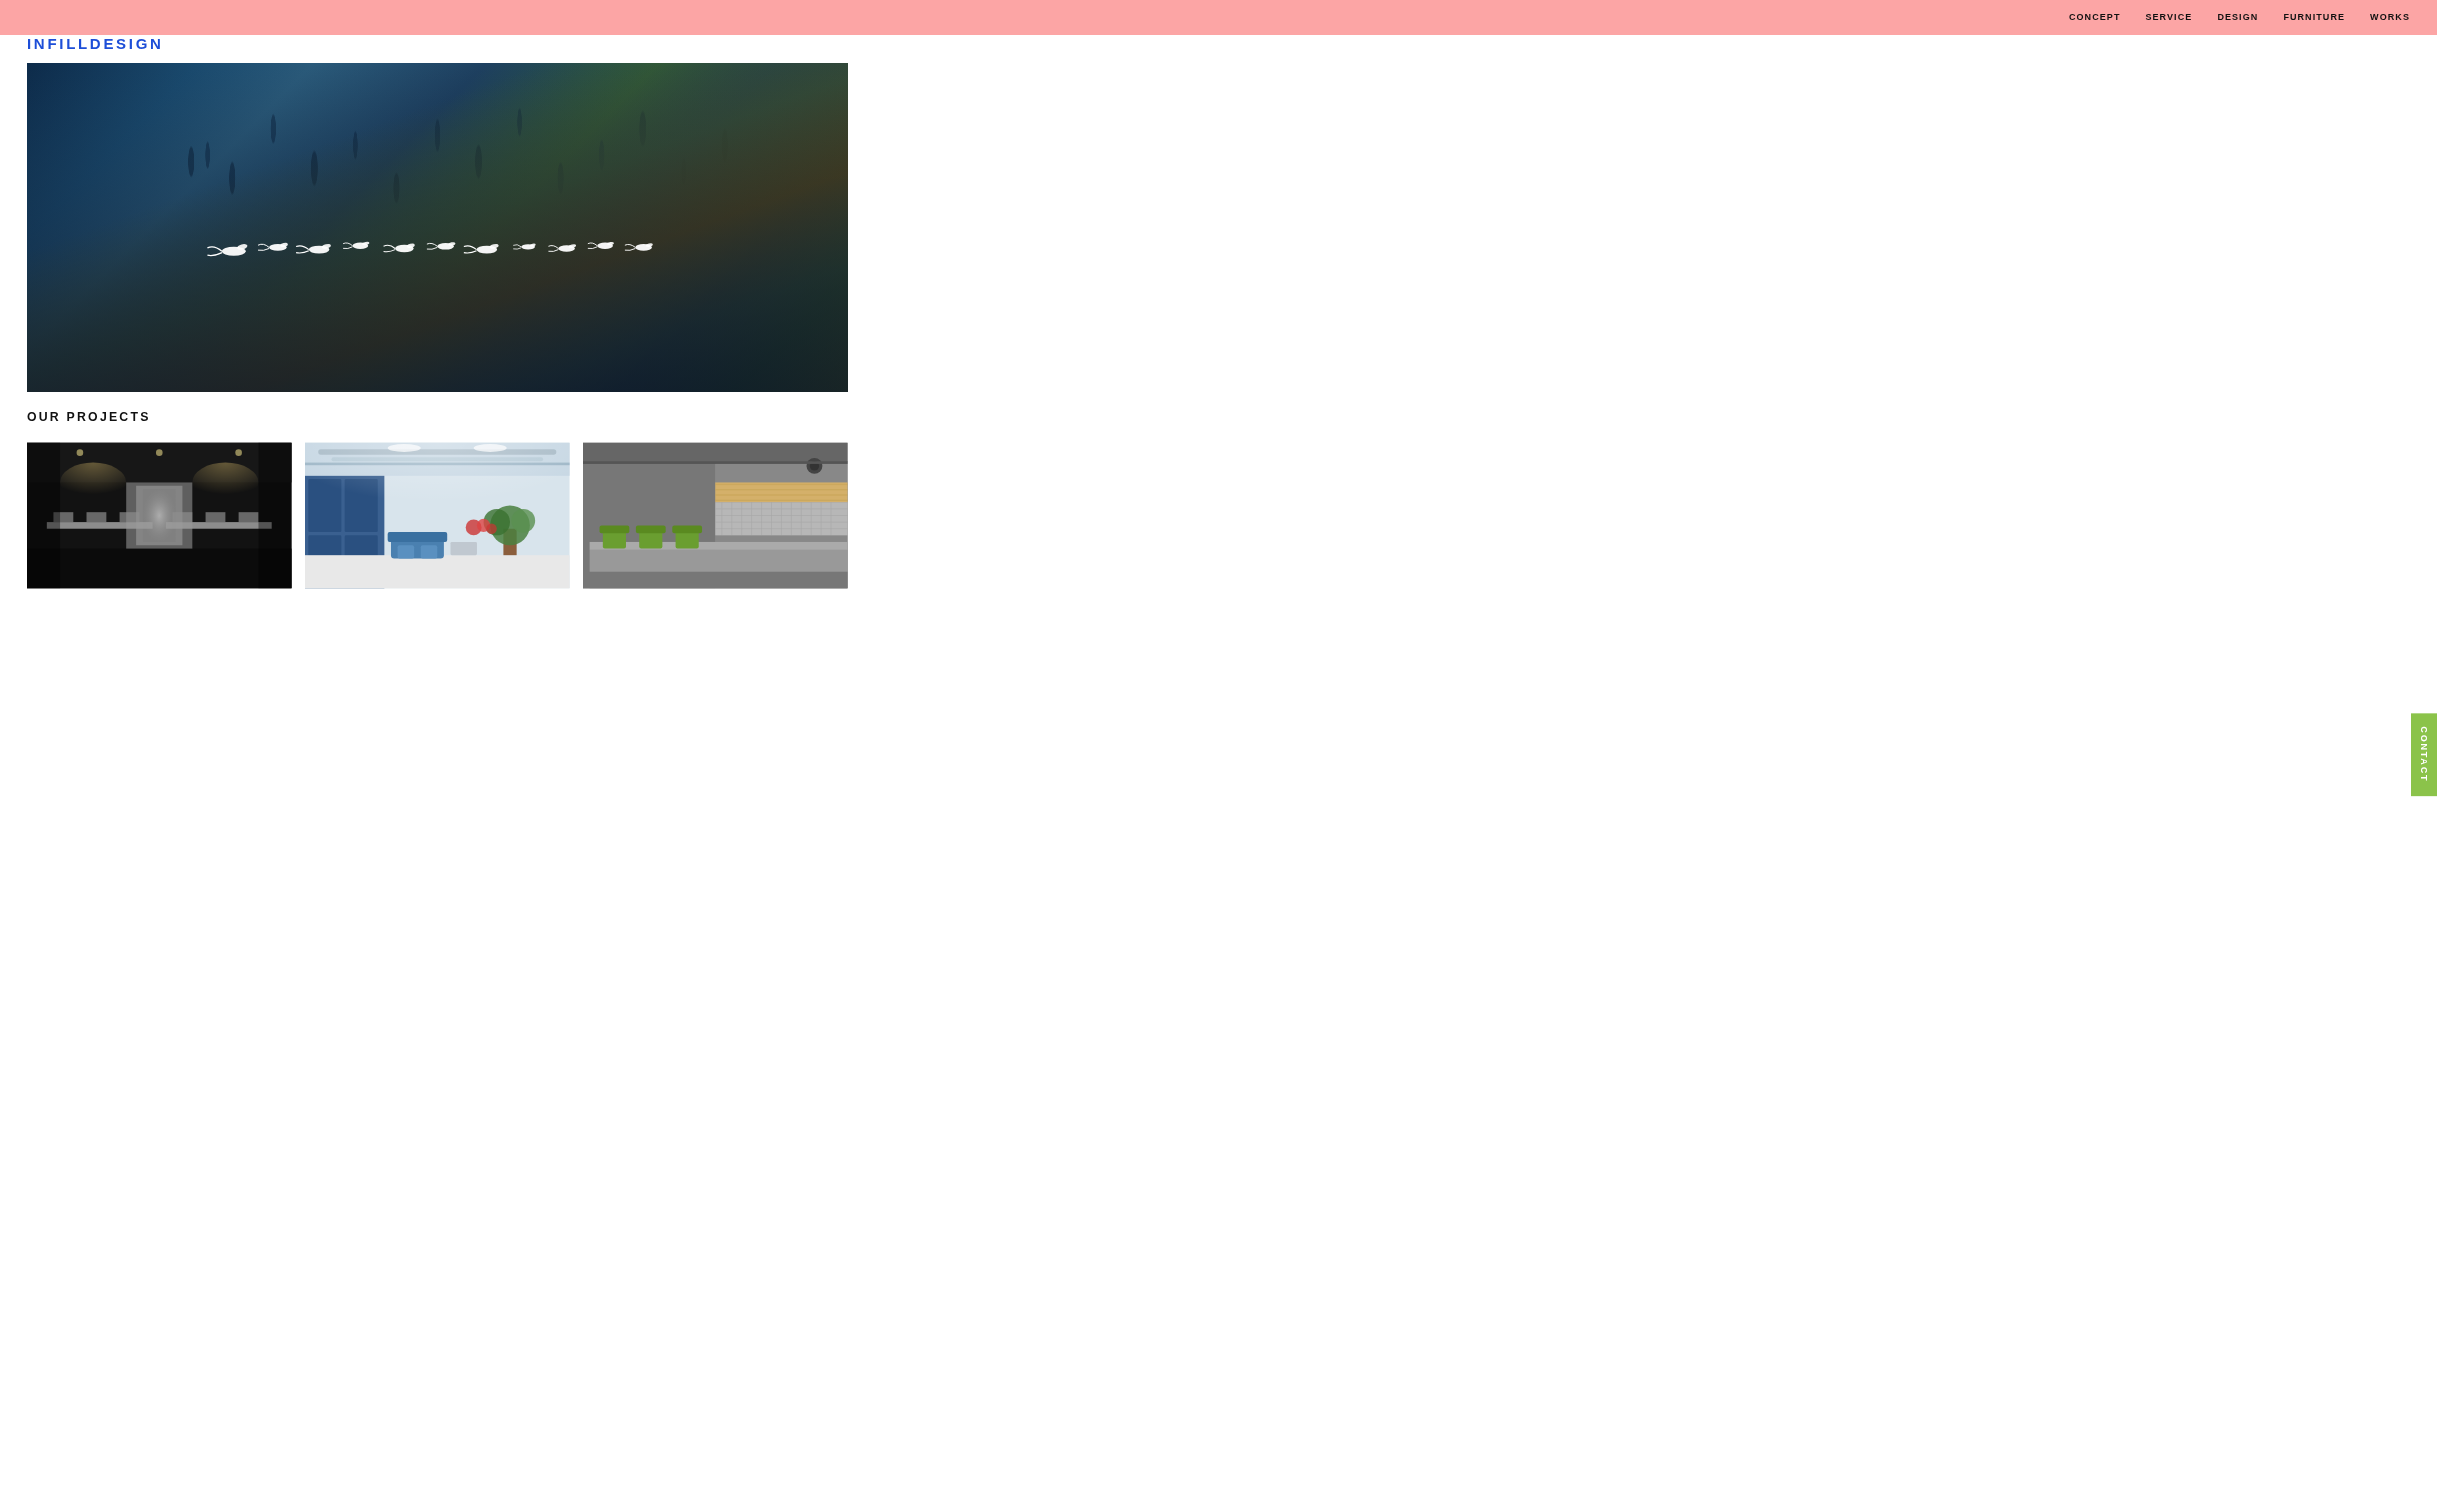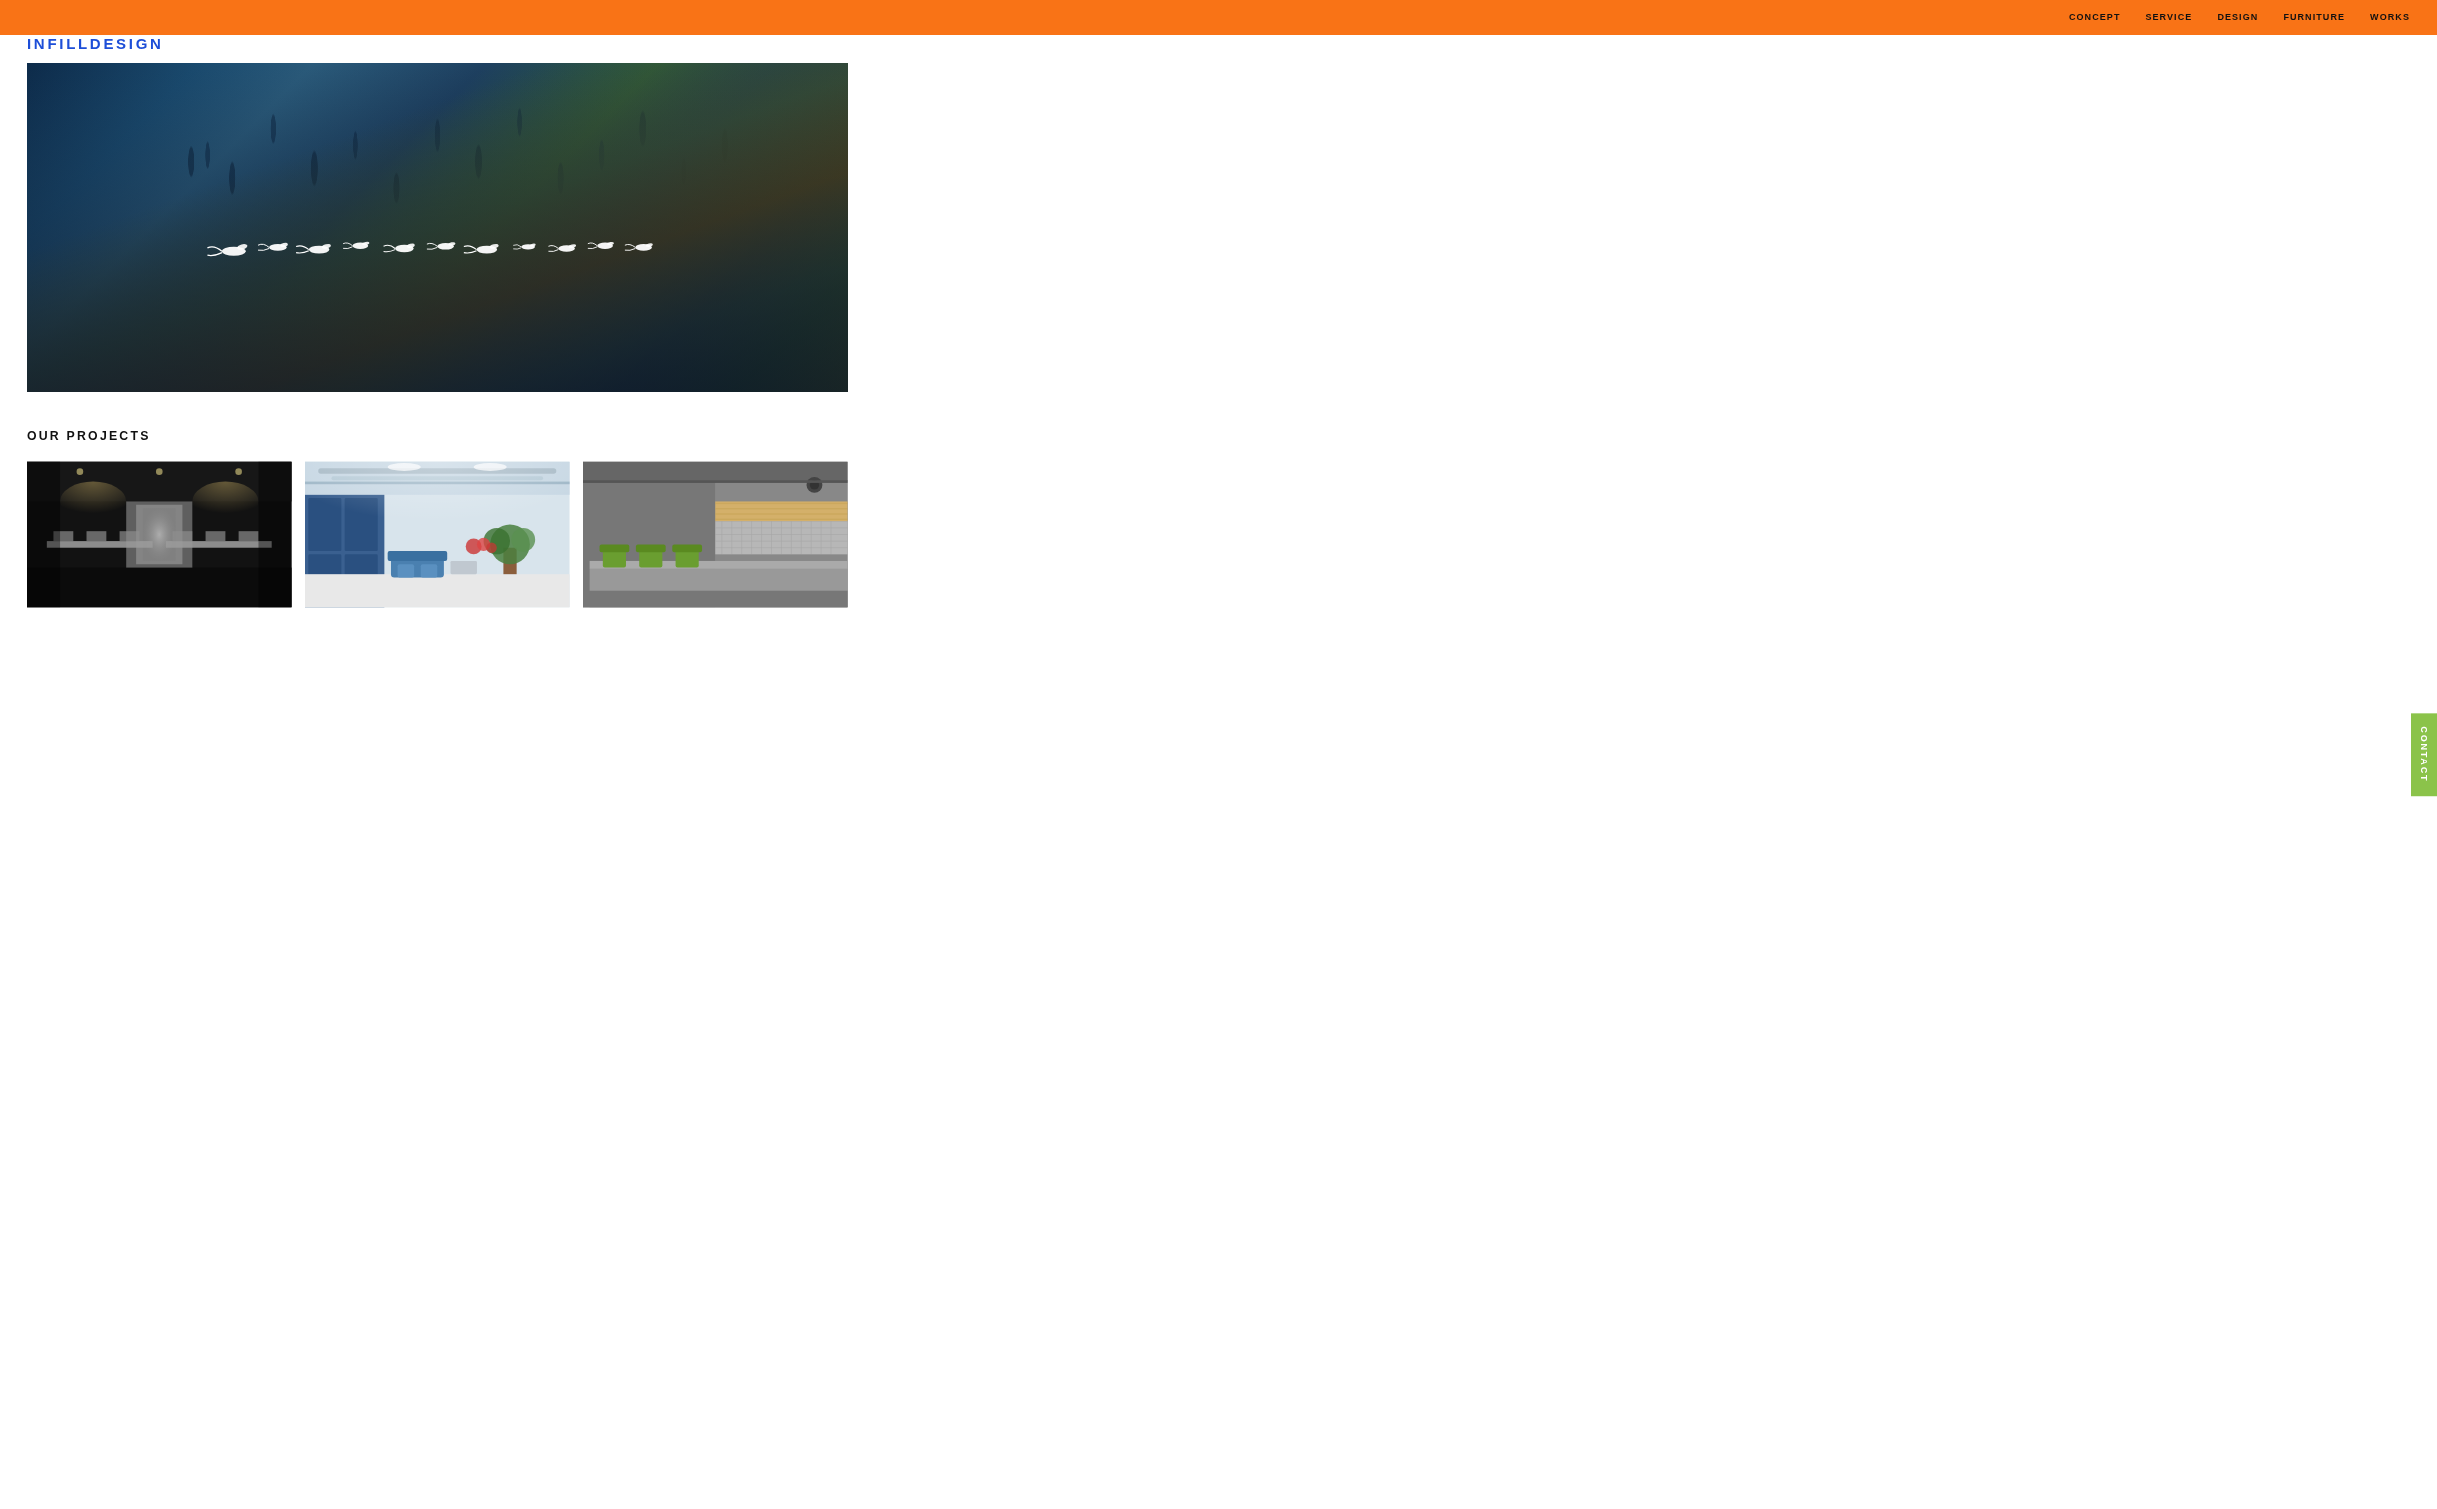--- a/index.html
+++ b/index.html
@@ -14,21 +14,21 @@
       color: #111111;
       overflow-x: hidden;
     }
 
     
     header {
       display: flex;
       justify-content: flex-end;
       align-items: center;
       padding: 12.3px 27px;
-      background: #f97316;
+      background: #fca5a5;
     }
 
     nav {
       display: flex;
       gap: 25px;
     }
 
     nav a {
       text-decoration: none;
       color: #111111;
@@ -132,21 +132,21 @@
       height: 55px;
       z-index: 10;
     }
 
     
     .section-title {
       font-size: 12.3px;
       font-weight: 900;
       letter-spacing: 0.18em;
       text-transform: uppercase;
-      margin-top: 37px;
+      margin-top: 18px;
       margin-bottom: 16.4px;
       color: #111111;
     }
 
     .projects-grid {
       display: grid;
       grid-template-columns: repeat(3, 1fr);
       gap: 13.7px;
       max-width: 821px;
     }

